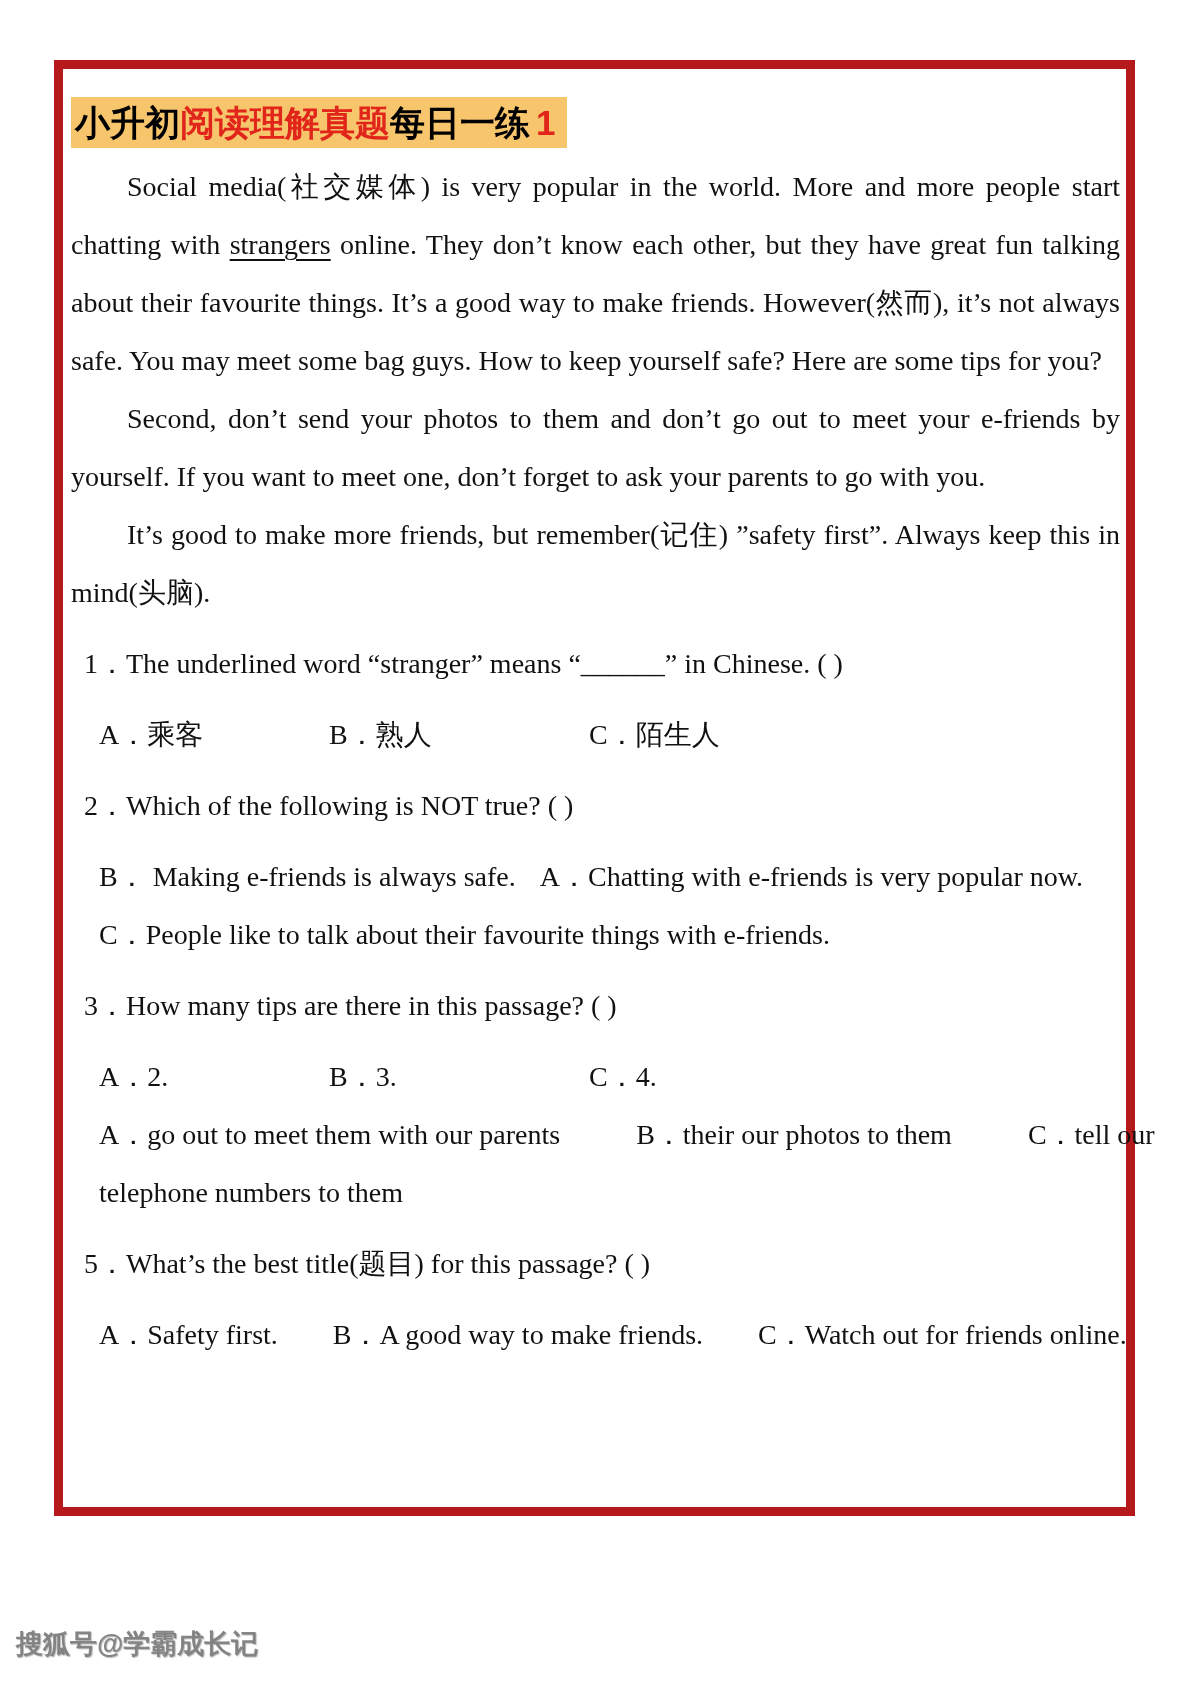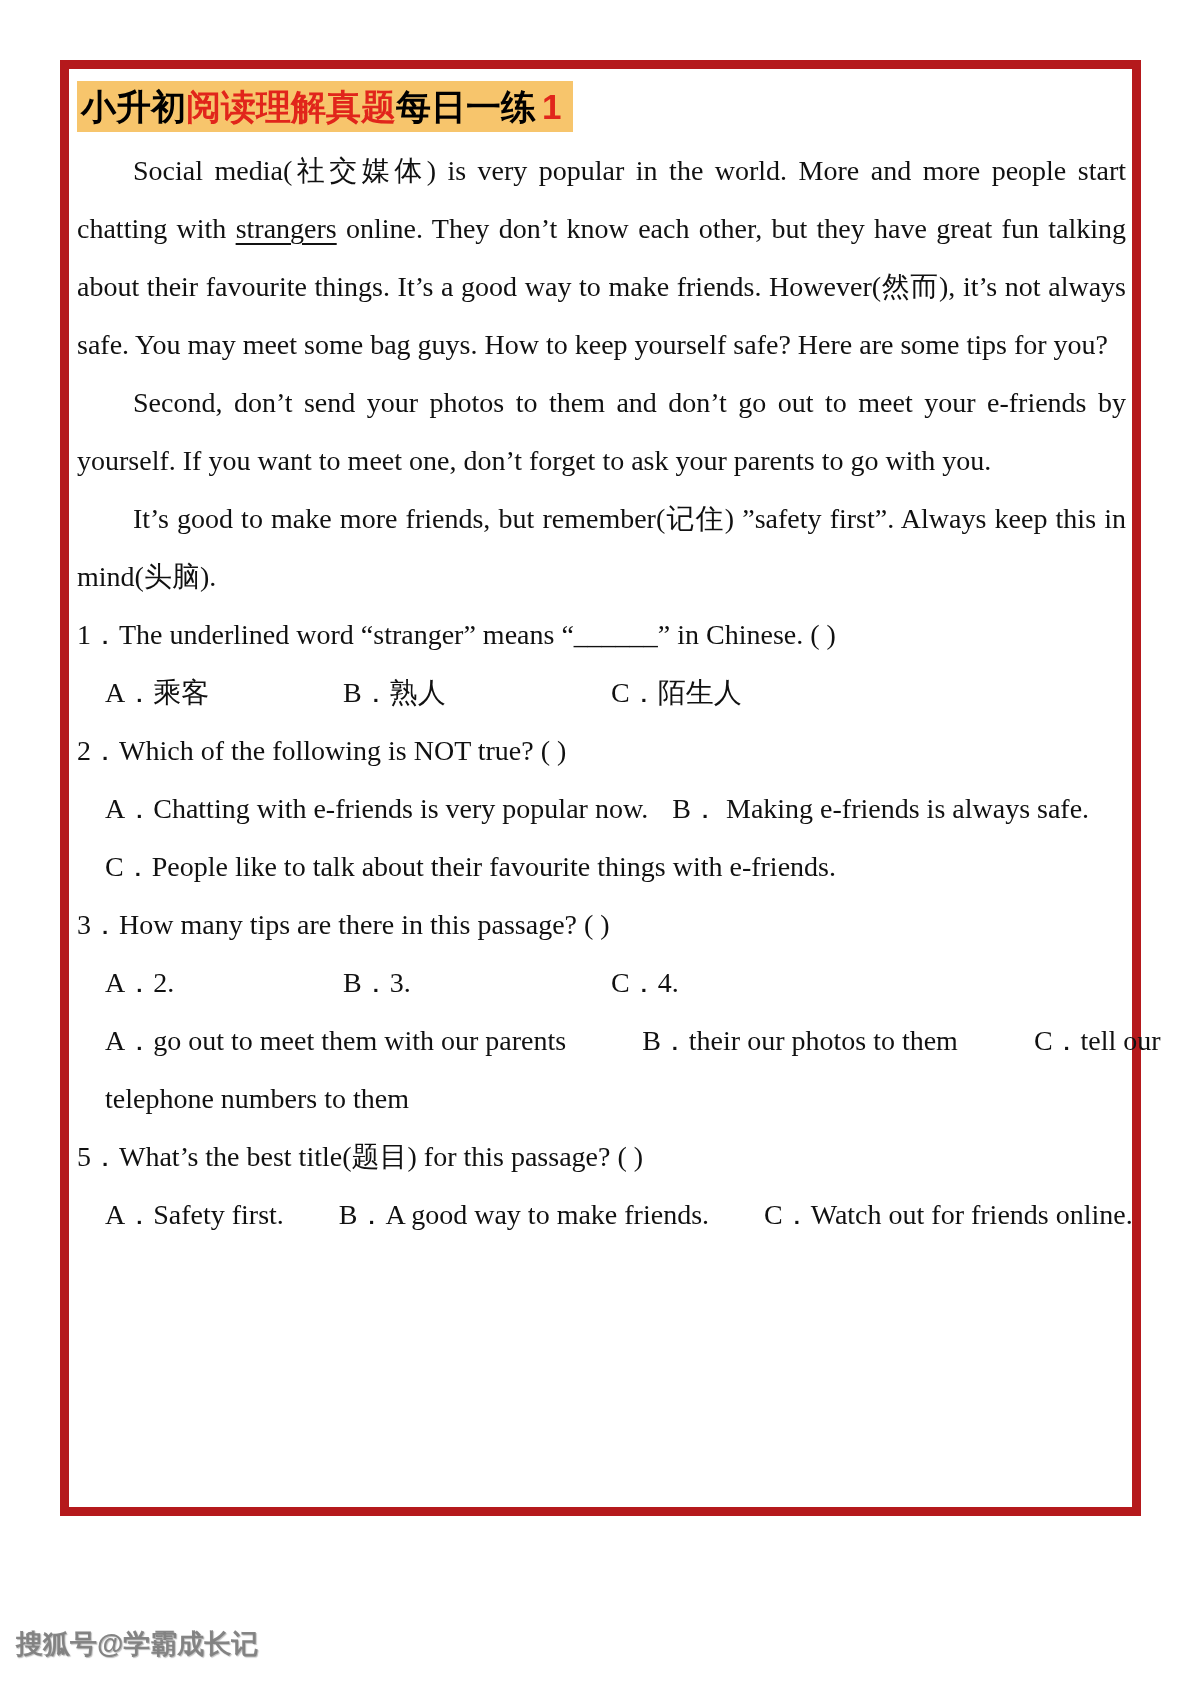--- a/index.html
+++ b/index.html
@@ -10,27 +10,27 @@
   }
   .page {
     position: relative;
     width: 1191px;
     height: 1684px;
     background: #ffffff;
     overflow: hidden;
   }
   .frame {
     position: absolute;
-    left: 60px;
+    left: 54px;
     top: 60px;
     width: 1081px;
     height: 1456px;
     border: 9px solid #b5191c;
     box-sizing: border-box;
-    padding: 10px 6px 0 8px;
+    padding: 26px 6px 0 8px;
     font-size: 28px;
     line-height: 58px;
     color: #111111;
   }
   .title {
     display: inline-block;
     background: #f7c56c;
     font-family: "Liberation Sans", sans-serif;
     font-weight: bold;
     font-size: 35px;
@@ -40,28 +40,28 @@
     color: #000000;
   }
   .t-red { color: #e1251b; }
   .t-num { margin-left: 6px; }
   .para {
     margin: 0;
     text-indent: 2em;
     text-align: justify;
   }
   .u { text-decoration: underline; text-underline-offset: 5px; }
-  .stem { margin: 0; font-family: Liberation Serif, serif; }
+  .stem { margin: 13px; font-family: Liberation Serif, serif; }
   .opt-row {
     display: flex;
     padding-left: 28px;
     gap: 55px;
     flex-wrap: nowrap;
   }
-  .opt-row.cols3 { gap: 8px; }
+  .opt-row.cols3 { gap: 0; }
   .cols3 .opt:nth-child(1) { width: 230px; flex: 0 0 auto; }
   .cols3 .opt:nth-child(2) { width: 260px; flex: 0 0 auto; }
   .opt { white-space: nowrap; }
   .opt.wrapline { white-space: normal; }
   .watermark {
     position: absolute;
     left: 16px;
     top: 1626px;
     font-family: "Liberation Sans", sans-serif;
     font-weight: bold;
@@ -93,22 +93,22 @@
       <div class="opt-row cols3">
         <span class="opt">A．乘客</span>
         <span class="opt">B．熟人</span>
         <span class="opt">C．陌生人</span>
       </div>
     </div>
 
     <div class="question">
       <p class="stem">2．Which of the following is NOT true? (   )</p>
       <div class="opt-row" style="gap:24px">
+        <span class="opt">B． Making e-friends is always safe.</span>
         <span class="opt">A．Chatting with e-friends is very popular now.</span>
-        <span class="opt">B． Making e-friends is always safe.</span>
       </div>
       <div class="opt-row">
         <span class="opt">C．People like to talk about their favourite things with e-friends.</span>
       </div>
     </div>
 
     <div class="question">
       <p class="stem">3．How many tips are there in this passage? (   )</p>
       <div class="opt-row cols3">
         <span class="opt">A．2.</span>

